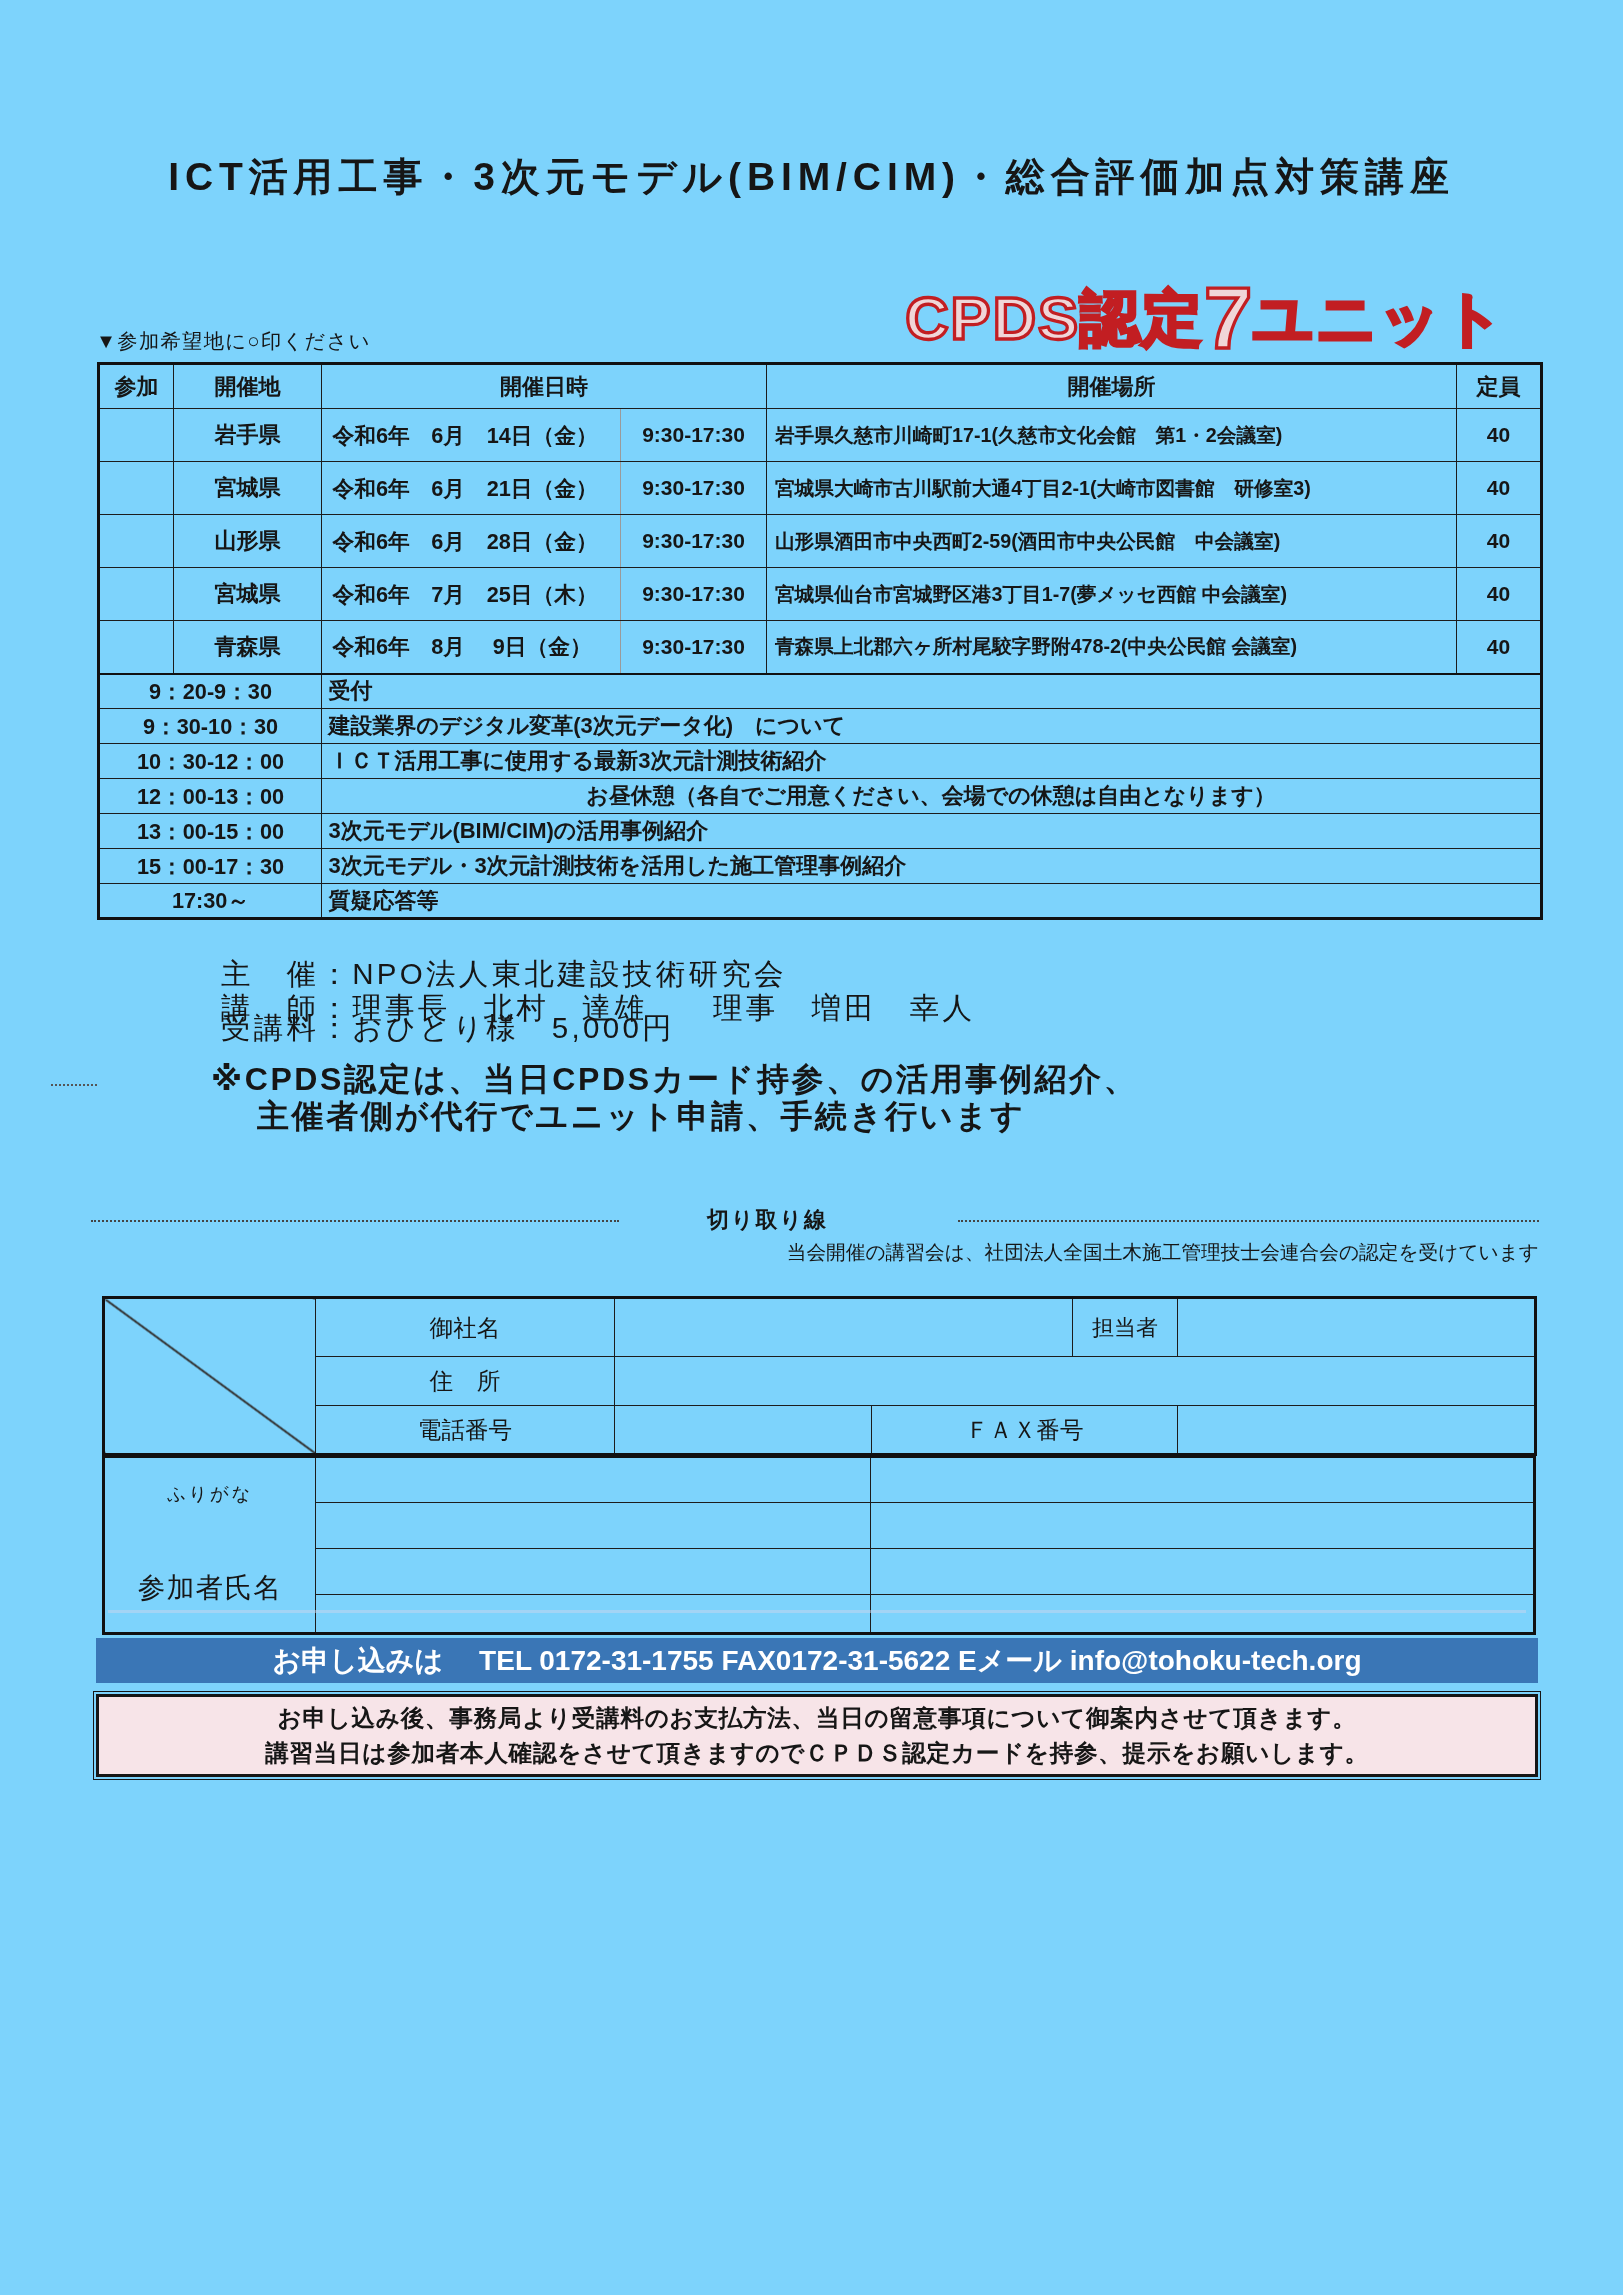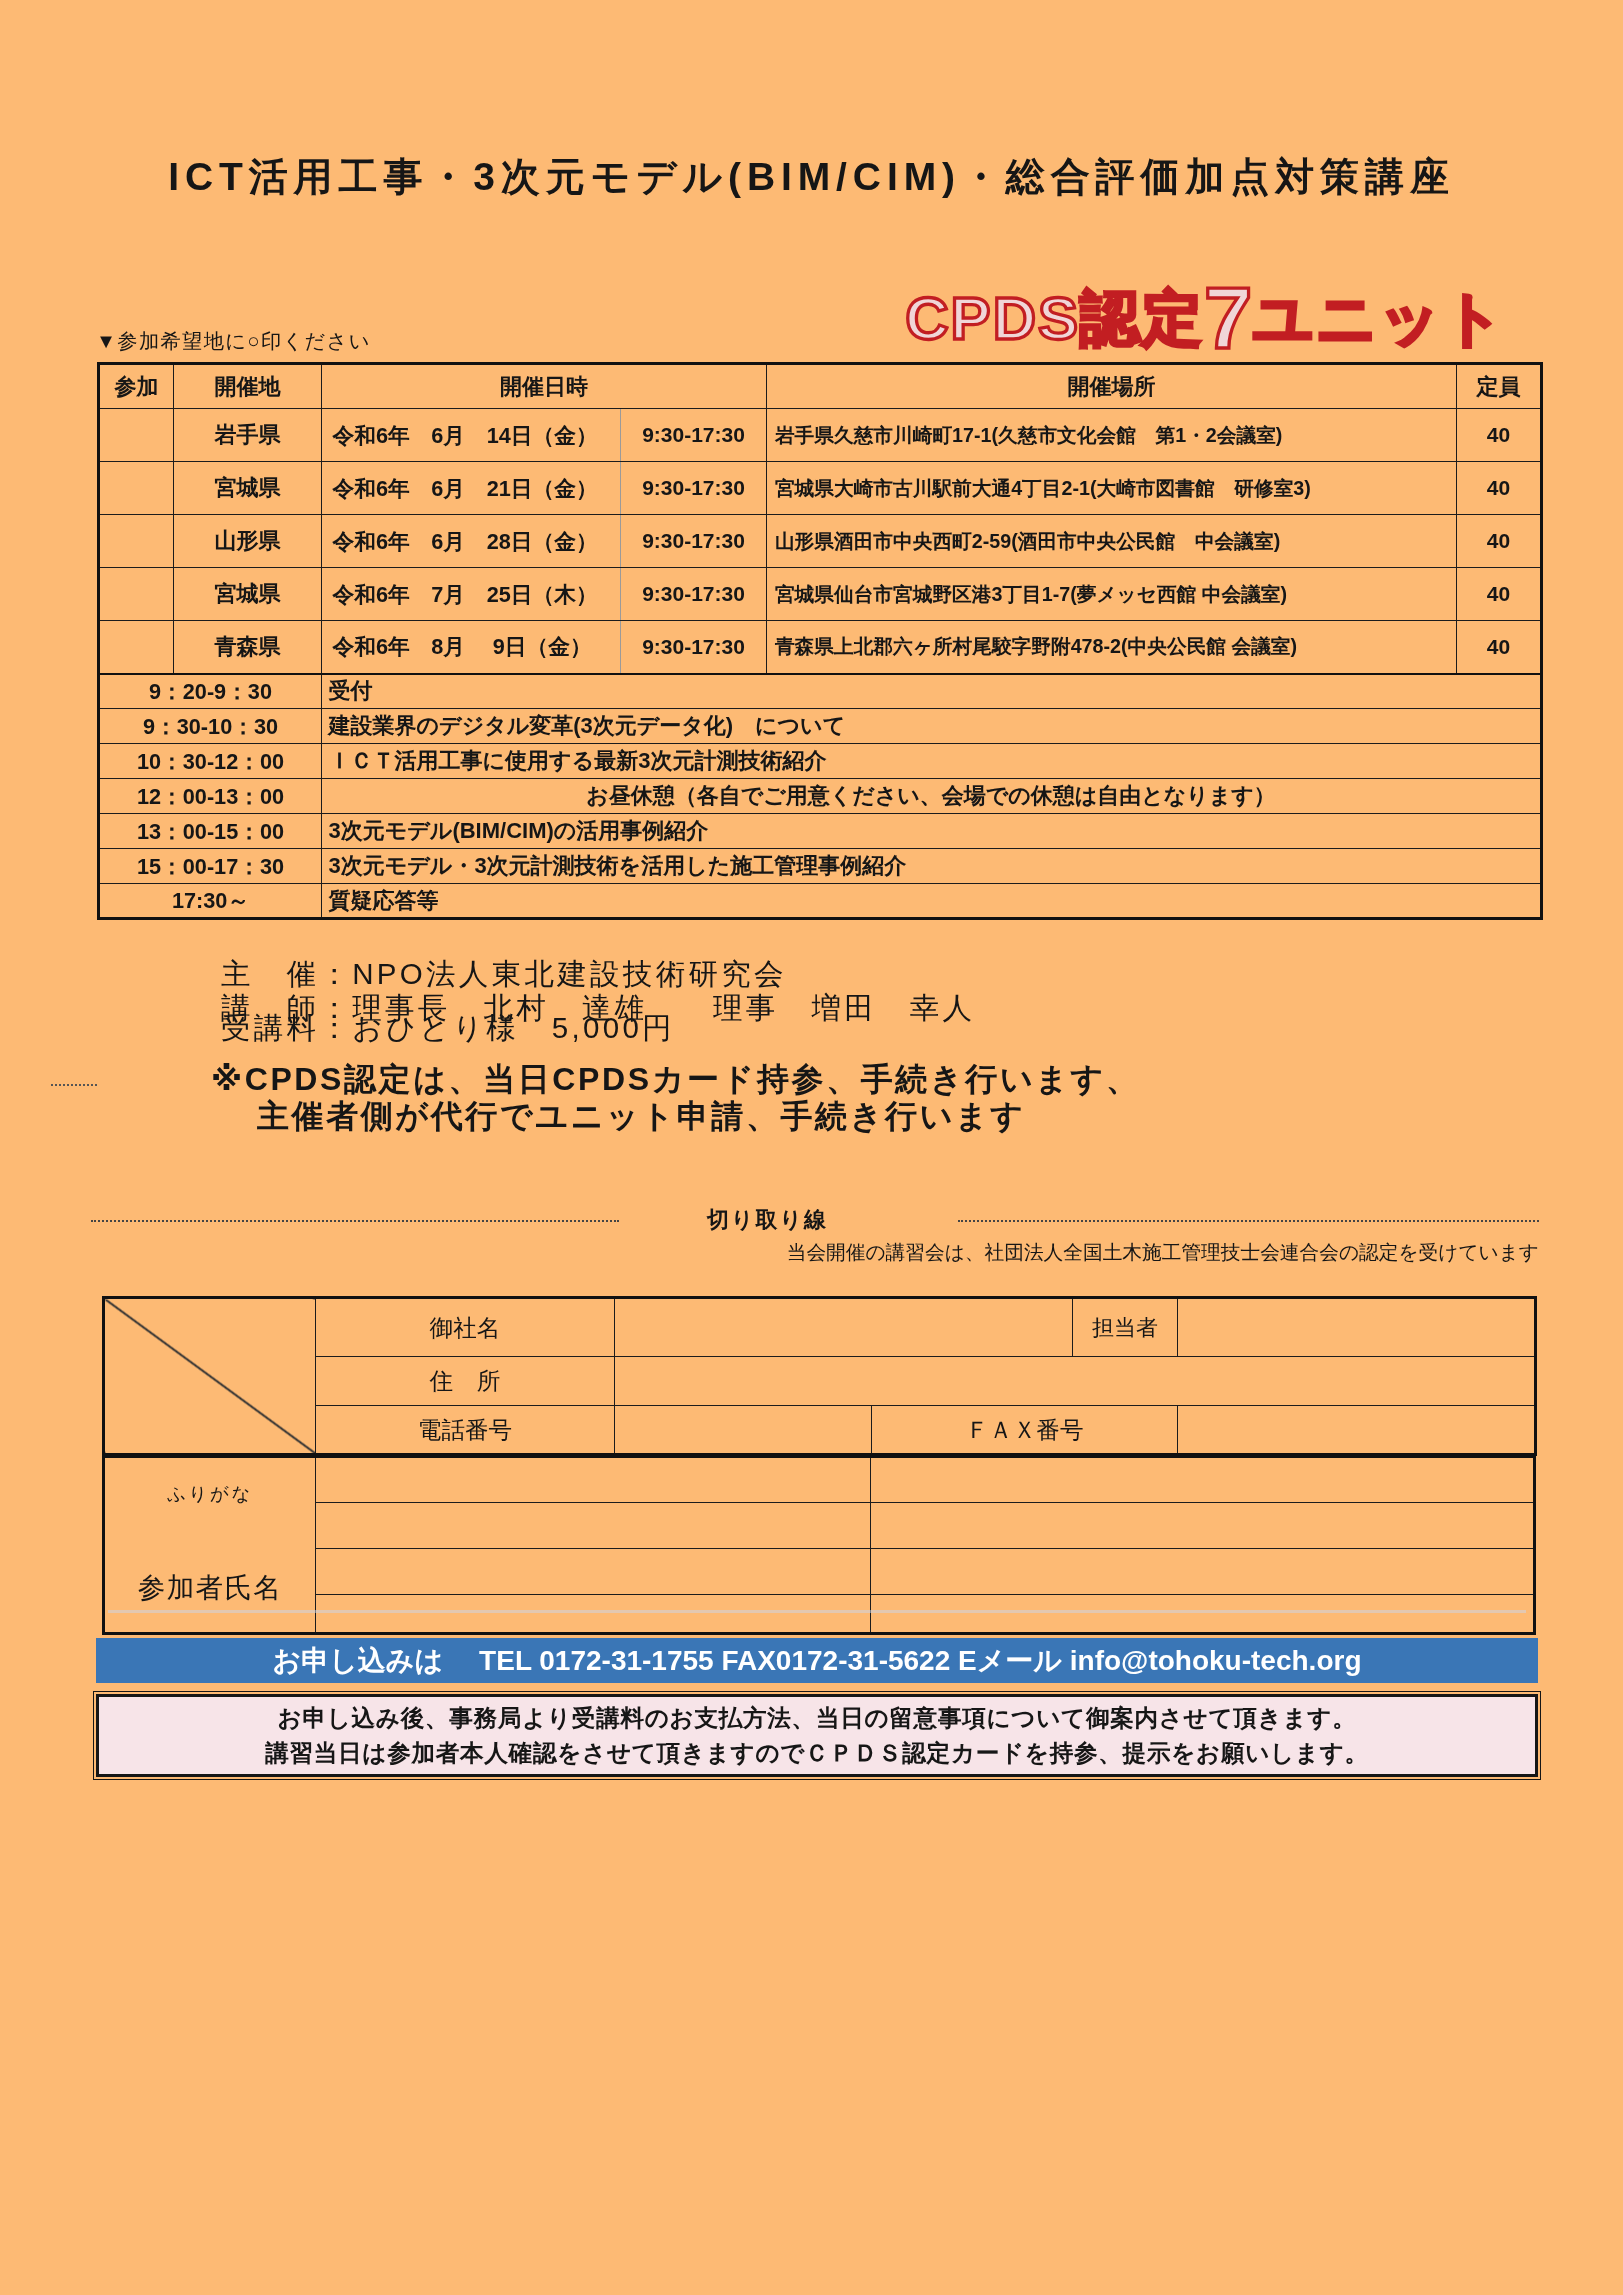--- a/index.html
+++ b/index.html
@@ -3,21 +3,21 @@
 <meta charset="utf-8">
 <style>
   :root{
     --blue:#3a76b6;
     --red:#c2232a;
     --pink:#f7e4e8;
     --ink:#161616;
   }
   *{margin:0;padding:0;box-sizing:border-box;}
   body{background:#ffffff;font-family:"Liberation Sans","DejaVu Sans",sans-serif;color:var(--ink);}
-  .page{position:relative;width:1623px;height:2295px;background:#fdba74;overflow:hidden;}
+  .page{position:relative;width:1623px;height:2295px;background:#7dd3fc;overflow:hidden;}
 
   
   .title{position:absolute;top:150px;left:0;width:100%;text-align:center;
          font-size:39px;font-weight:700;letter-spacing:5.9px;white-space:nowrap;}
 
   
   .cpds-badge{position:absolute;top:268px;right:117px;white-space:nowrap;
     font-weight:800;font-size:60px;letter-spacing:2px;
     color:#c8333a;-webkit-text-fill-color:#f0d6d8;-webkit-text-stroke:3.3px #c21e22;}
   .cpds-badge .big7{font-size:87px;vertical-align:-9.2px;letter-spacing:0;}
@@ -188,21 +188,21 @@
     <tr class="sched">
       <td colspan="2" class="s-time">17:30～</td>
       <td colspan="4" class="s-content">質疑応答等</td>
     </tr>
   </tbody>
     </table>
 
   <div class="detail-line" style="left:221px;top:955px;">主　催：NPO法人東北建設技術研究会</div>
   <div class="detail-line" style="left:221px;top:989px;">講　師：理事長　北村　達雄　　理事　増田　幸人</div>
   <div class="detail-line" style="left:221px;top:1009px;">受講料：おひとり様　5,000円</div>
-  <div class="detail-line b" style="left:211px;top:1058px;">※CPDS認定は、当日CPDSカード持参、手続き行います、</div>
+  <div class="detail-line b" style="left:211px;top:1058px;">※CPDS認定は、当日CPDSカード持参、の活用事例紹介、</div>
   <div class="detail-line b" style="left:257px;top:1095px;">主催者側が代行でユニット申請、手続き行います</div>
 
   <div class="cut-dash" style="left:91px;width:528px;"></div>
   <div class="cut-label">切り取り線</div>
   <div class="cut-dash" style="left:958px;width:581px;"></div>
   <div class="cert-note">当会開催の講習会は、社団法人全国土木施工管理技士会連合会の認定を受けています</div>
 
   <table class="formtbl top">
     <colgroup>
       <col style="width:212px">

